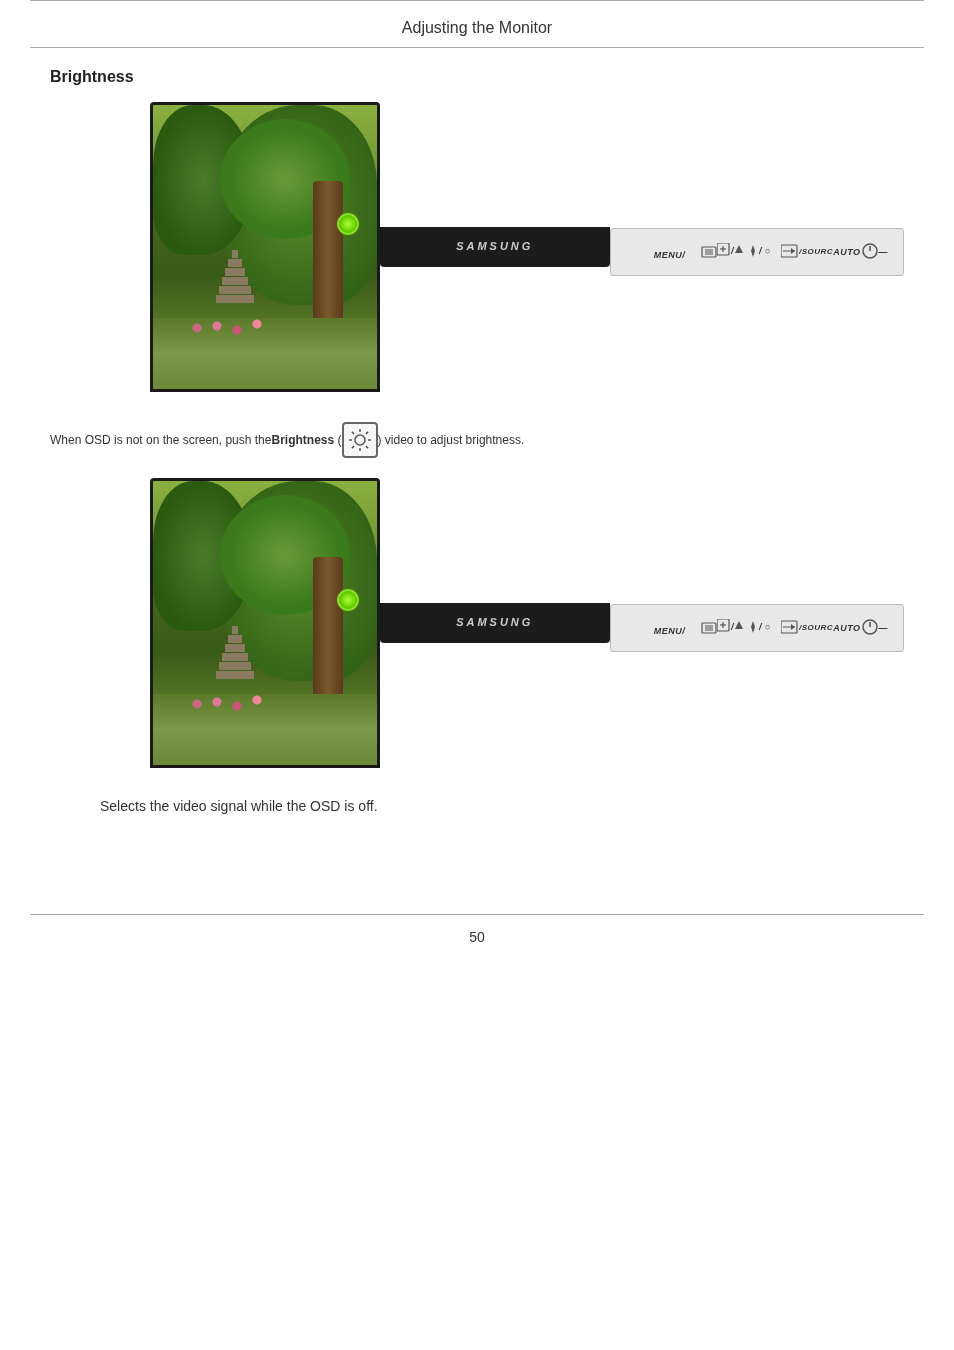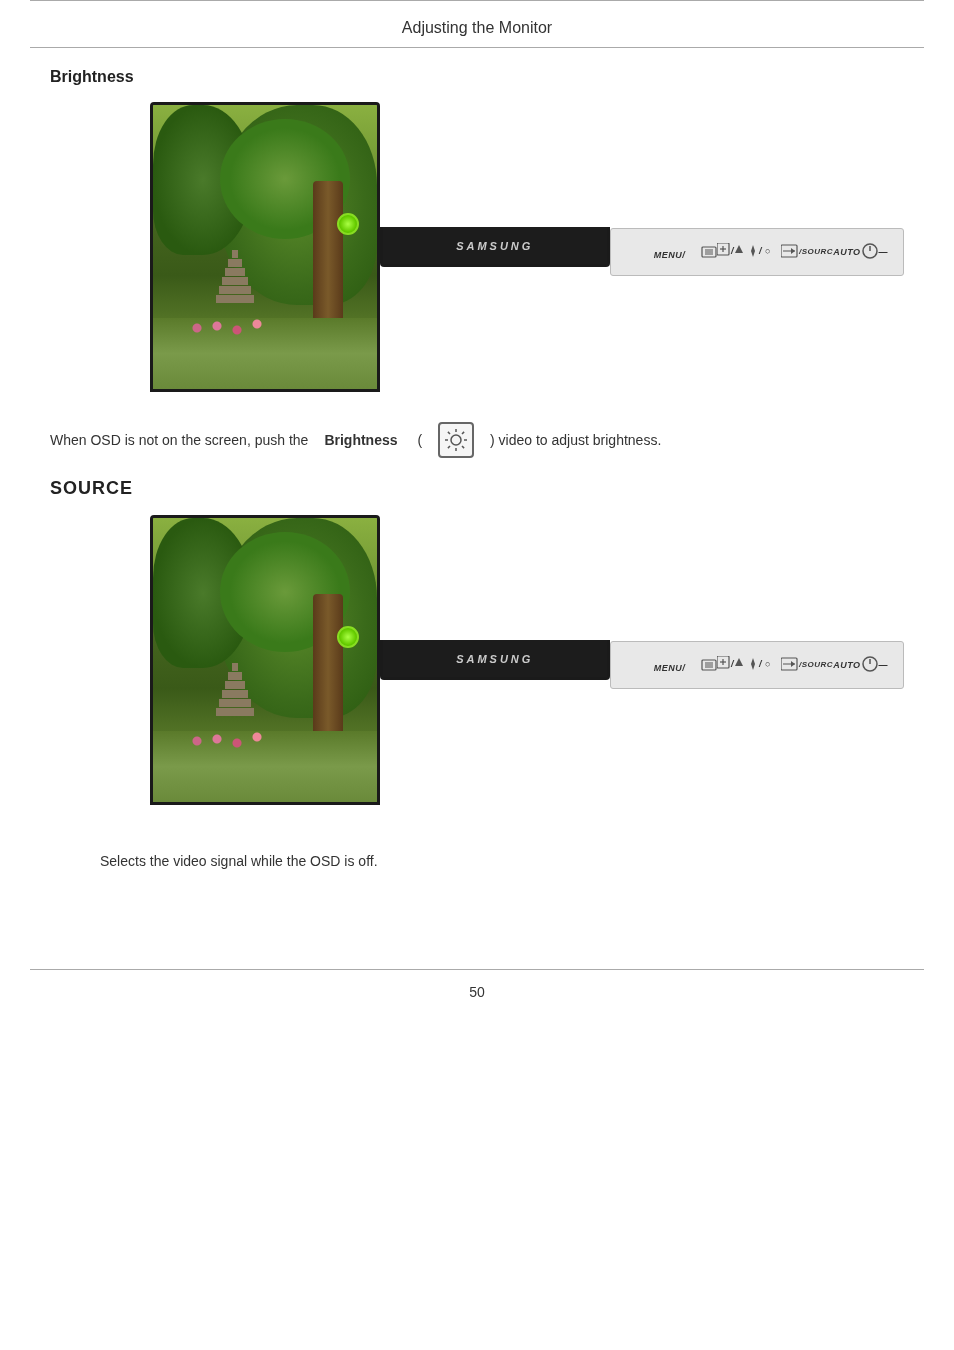--- a/index.html
+++ b/index.html
@@ -225,23 +225,23 @@
     .btn-icon svg {
       width: 16px;
       height: 16px;
     }
 
     
     .brightness-desc {
       margin: 30px 0 20px 0;
       display: flex;
       align-items: center;
-      gap: 16px;
+      gap: 0;
       color: #333;
-      font-size: 14px;
+      font-size: 12px;
     }
 
     .brightness-icon {
       width: 36px;
       height: 36px;
       border: 2px solid #666;
       border-radius: 4px;
       display: inline-flex;
       align-items: center;
       justify-content: center;
@@ -368,21 +368,20 @@
         <line x1="21" y1="13" x2="24" y2="13" stroke="#555" stroke-width="1.5"></line>
         <line x1="4.9" y1="4.9" x2="7" y2="7" stroke="#555" stroke-width="1.5"></line>
         <line x1="19" y1="19" x2="21.1" y2="21.1" stroke="#555" stroke-width="1.5"></line>
         <line x1="4.9" y1="21.1" x2="7" y2="19" stroke="#555" stroke-width="1.5"></line>
         <line x1="19" y1="7" x2="21.1" y2="4.9" stroke="#555" stroke-width="1.5"></line>
       </svg>
     </span>
     <span>) video to adjust brightness.</span>
   </div>
 
-  <div class="section-title-source">SOURCE</div>
 
   <div class="monitor-image-container">
 
     <div class="monitor-screen">
       <div class="garden-scene">
         <div class="garden-sky"></div>
         <div class="foliage-right"></div>
         <div class="foliage-left"></div>
         <div class="foliage-center"></div>
         <div class="tree-trunk"></div>
@@ -441,18 +440,18 @@
       <span class="btn-label">
         <svg width="18" height="18" viewBox="0 0 18 18">
           <circle cx="9" cy="9" r="7" stroke="#555" stroke-width="1.5" fill="none"></circle>
           <line x1="9" y1="4" x2="9" y2="9" stroke="#555" stroke-width="1.5"></line>
         </svg>
       </span>
       <span class="btn-label">—</span>
     </div>
   </div>
 
-  <div class="source-desc" style="margin-top:48px; margin-left: 50px;">Selects the video signal while the OSD is off.</div>
+  <div class="source-desc" style="margin-top:30px; margin-left: 50px;">Selects the video signal while the OSD is off.</div>
 
 </div>
 
 <hr class="footer-rule">
 <div class="page-number">50</div>
 
 </body></html>

